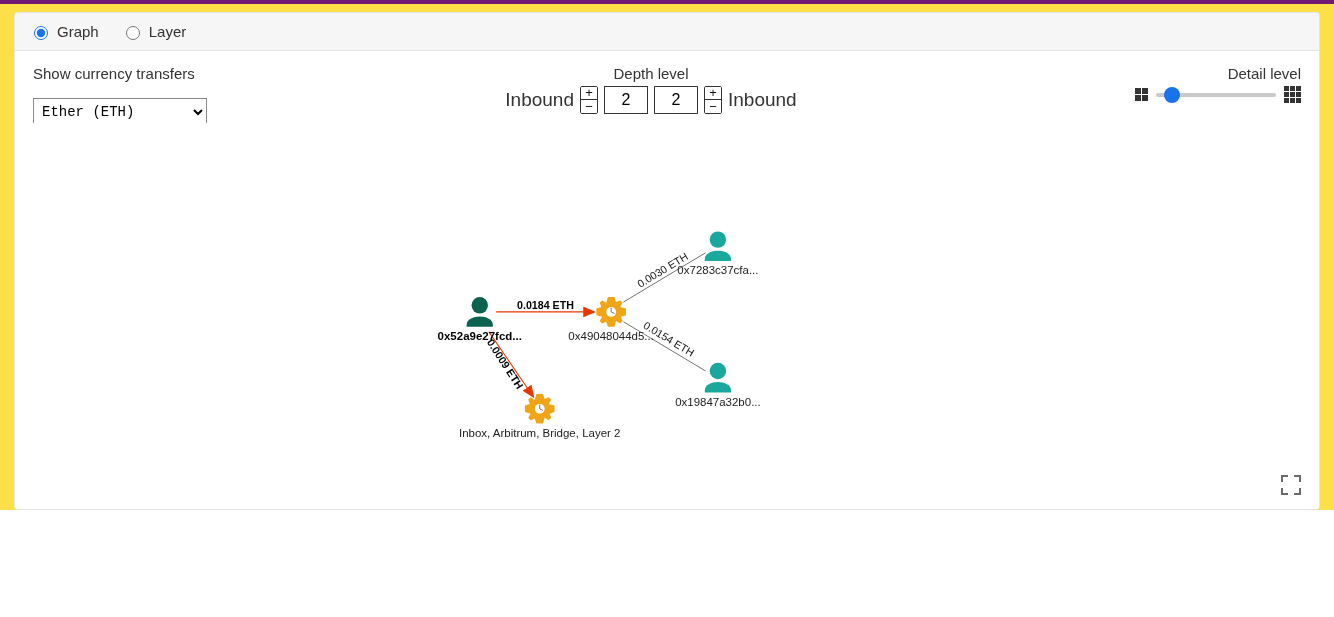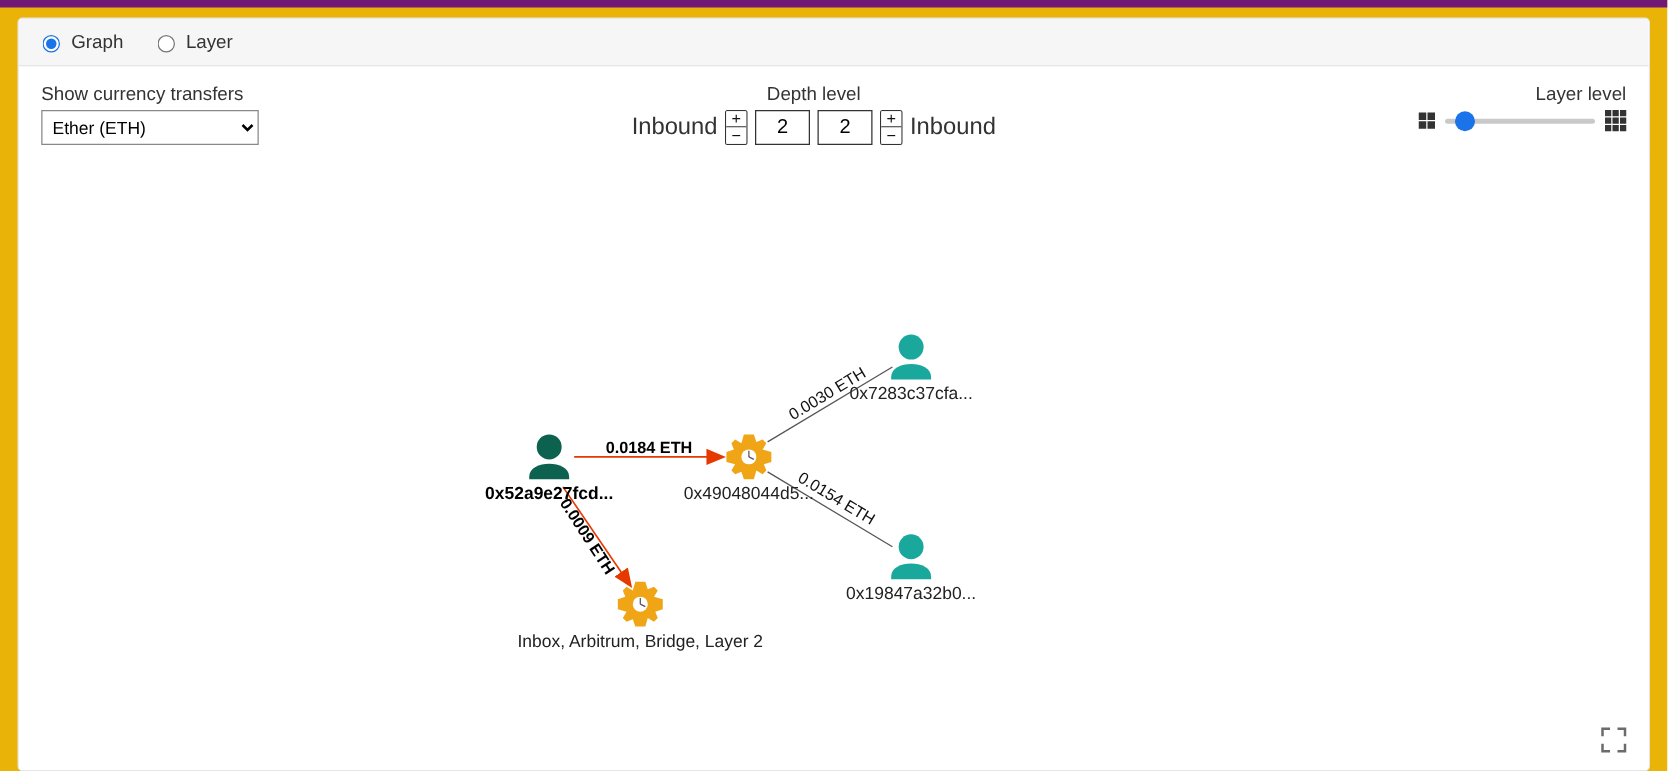--- a/index.html
+++ b/index.html
@@ -1,22 +1,22 @@
 <!DOCTYPE html>
 <html><head>
 <meta charset="utf-8">
 <style>
   * { box-sizing: border-box; }
   html, body { margin: 0; padding: 0; font-family: -apple-system, BlinkMacSystemFont, "Segoe UI", Arial, sans-serif; font-size: 14px; color: #333; }
   .app {
     width: 1334px;
-    height: 617px;
-    background: #eab308;
+    height: 510px;
+    background: #fde047;
     position: relative;
-    border-top: 6px solid #701a75;
+    border-top: 4px solid #701a75;
   }
   .panel {
     position: absolute;
     left: 14px;
     right: 14px;
     top: 8px;
     bottom: 0;
     background: #fff;
     border: 1px solid #e5e5e5;
     border-radius: 4px;
@@ -35,25 +35,25 @@
   .radio-opt input { accent-color: #1a73e8; width: 14px; height: 14px; }
   .radio-opt span { font-size: 15px; }
 
   .controls {
     display: flex;
     align-items: flex-start;
     padding: 14px 18px 0 18px;
     min-height: 72px;
   }
   .ctrl-left { flex: 0 0 auto; }
-  .ctrl-left label { display: block; font-size: 15px; margin-bottom: 4px; }
+  .ctrl-left label { display: block; font-size: 15px; margin-bottom: 16px; }
   .select {
     width: 174px; height: 28px;
     border: 1px solid #888; background: #fff;
-    font-size: 14px; padding: 2px 4px;
+    font-size: 14px; padding: 2px 4px; font-family: Liberation Mono, monospace;
   }
   .ctrl-center { flex: 1 1 auto; display: flex; flex-direction: column; align-items: center; margin-left:-40px; }
   .depth-title { font-size: 15px; margin-bottom: 4px; }
   .depth-row { display: flex; align-items: center; gap: 6px; }
   .depth-row .lbl { font-size: 19px; }
   .stepper { display: flex; flex-direction: column; border: 1px solid #333; border-radius: 2px; }
   .stepper button { width: 16px; height: 13px; padding: 0; border: none; background: #fff; cursor: pointer; line-height: 10px; font-size: 13px; color:#111; display:flex; align-items:center; justify-content:center; }
   .stepper button:first-child { border-bottom: 1px solid #333; }
   .num-box { width: 44px; height: 28px; border: 1px solid #333; background:#fff; text-align: center; font-size: 16px; }
 
@@ -130,21 +130,21 @@
           <input class="num-box" value="2" style="">
           <div class="stepper">
             <button>+</button>
             <button>−</button>
           </div>
           <span class="lbl">Inbound</span>
         </div>
       </div>
 
       <div class="ctrl-right">
-        <div class="detail-title">Layer level</div>
+        <div class="detail-title">Detail level</div>
         <div class="detail-row">
           <span class="grid-icon-sm">
               <span></span>
               <span></span>
               <span></span>
               <span></span>
             </span>
           <input type="range" class="slider" min="0" max="100" value="8" style="">
           <span class="grid-icon-lg">
               <span></span>

